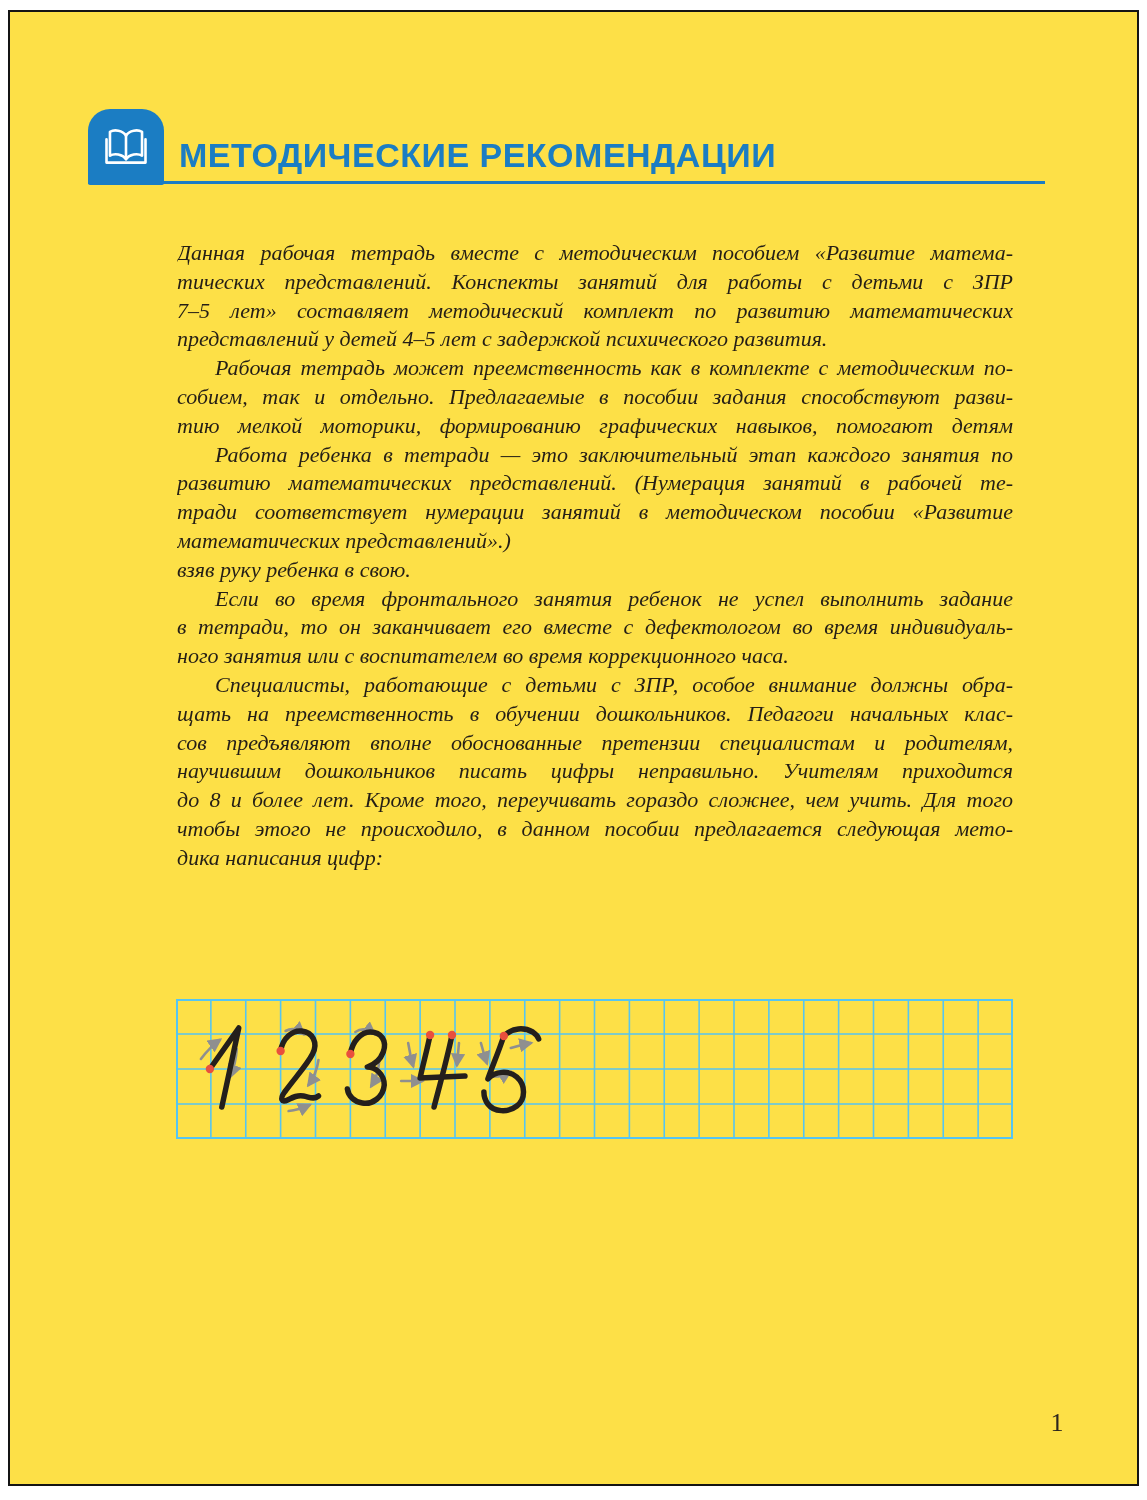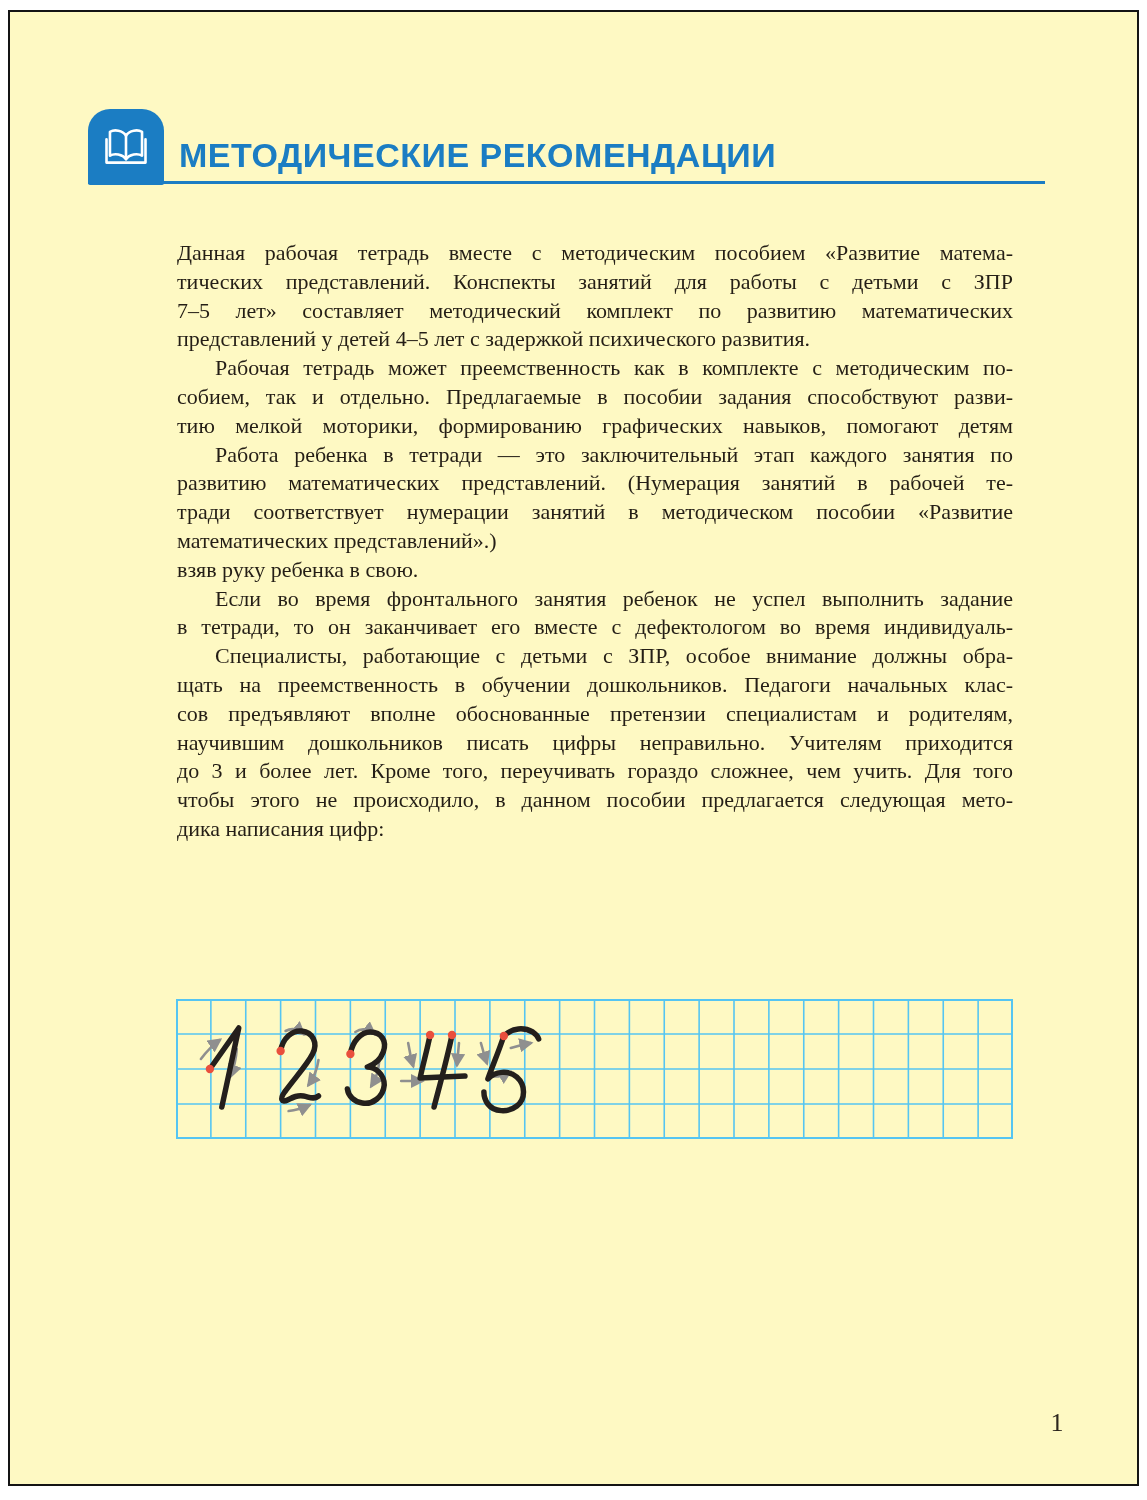--- a/index.html
+++ b/index.html
@@ -15,21 +15,21 @@
     position:relative;
     width:1147px;height:1500px;
     font-family:"Liberation Serif", serif;
     overflow:hidden;
   }
   .sheet{
     position:absolute;left:8px;top:10px;
     width:1131px;height:1476px;
     box-sizing:border-box;
     border:2px solid #141414;
-    background:#fef9c3;
+    background:#fde047;
   }
   
   .badge{
     position:absolute;left:78px;top:97px;
     width:76px;height:76px;
     background:var(--accent);
     border-radius:22px 22px 2px 2px;
     display:flex;align-items:center;justify-content:center;
   }
   .badge svg{width:52px;height:52px;display:block;}
@@ -47,20 +47,21 @@
     position:absolute;left:78px;top:169px;
     width:957px;height:3px;
     background:var(--accent);
   }
   
   .text-block{
     position:absolute;left:167px;top:227px;
     width:836px;
     font-size:22px;line-height:28.8px;
     color:var(--ink);
+    font-style:italic;
   }
   .ln{
     text-align:justify;
     text-align-last:justify;
     max-height:28.8px;overflow:hidden;
   }
   .ln.last{text-align-last:left;}
   .ln.ind{text-indent:38px;}
   
   .digits-panel{
@@ -110,25 +111,26 @@
       <div class="ln ind">Рабочая тетрадь может преемственность как в комплекте с методическим по-</div>
       <div class="ln">собием, так и отдельно. Предлагаемые в пособии задания способствуют разви-</div>
       <div class="ln">тию мелкой моторики, формированию графических навыков, помогают детям</div>
       <div class="ln ind">Работа ребенка в тетради — это заключительный этап каждого занятия по</div>
       <div class="ln">развитию математических представлений. (Нумерация занятий в рабочей те-</div>
       <div class="ln">тради соответствует нумерации занятий в методическом пособии «Развитие</div>
       <div class="ln last">математических представлений».)</div>
       <div class="ln last">взяв руку ребенка в свою.</div>
       <div class="ln ind">Если во время фронтального занятия ребенок не успел выполнить задание</div>
       <div class="ln">в тетради, то он заканчивает его вместе с дефектологом во время индивидуаль-</div>
+      <div class="ln last">ного занятия или с воспитателем во время коррекционного часа.</div>
       <div class="ln ind">Специалисты, работающие с детьми с ЗПР, особое внимание должны обра-</div>
       <div class="ln">щать на преемственность в обучении дошкольников. Педагоги начальных клас-</div>
       <div class="ln">сов предъявляют вполне обоснованные претензии специалистам и родителям,</div>
       <div class="ln">научившим дошкольников писать цифры неправильно. Учителям приходится</div>
-      <div class="ln">до 3 и более лет. Кроме того, переучивать гораздо сложнее, чем учить. Для того</div>
+      <div class="ln">до 8 и более лет. Кроме того, переучивать гораздо сложнее, чем учить. Для того</div>
       <div class="ln">чтобы этого не происходило, в данном пособии предлагается следующая мето-</div>
       <div class="ln last">дика написания цифр:</div>
     </div>
 
   <div class="digits-panel">
     <svg id="digits-svg" viewBox="0 0 840 140" preserveAspectRatio="none">
       <g id="grid-lines">
           <line x1="35" y1="0" x2="35" y2="140" class="grid-line"></line>
           <line x1="70" y1="0" x2="70" y2="140" class="grid-line"></line>
           <line x1="105" y1="0" x2="105" y2="140" class="grid-line"></line>

